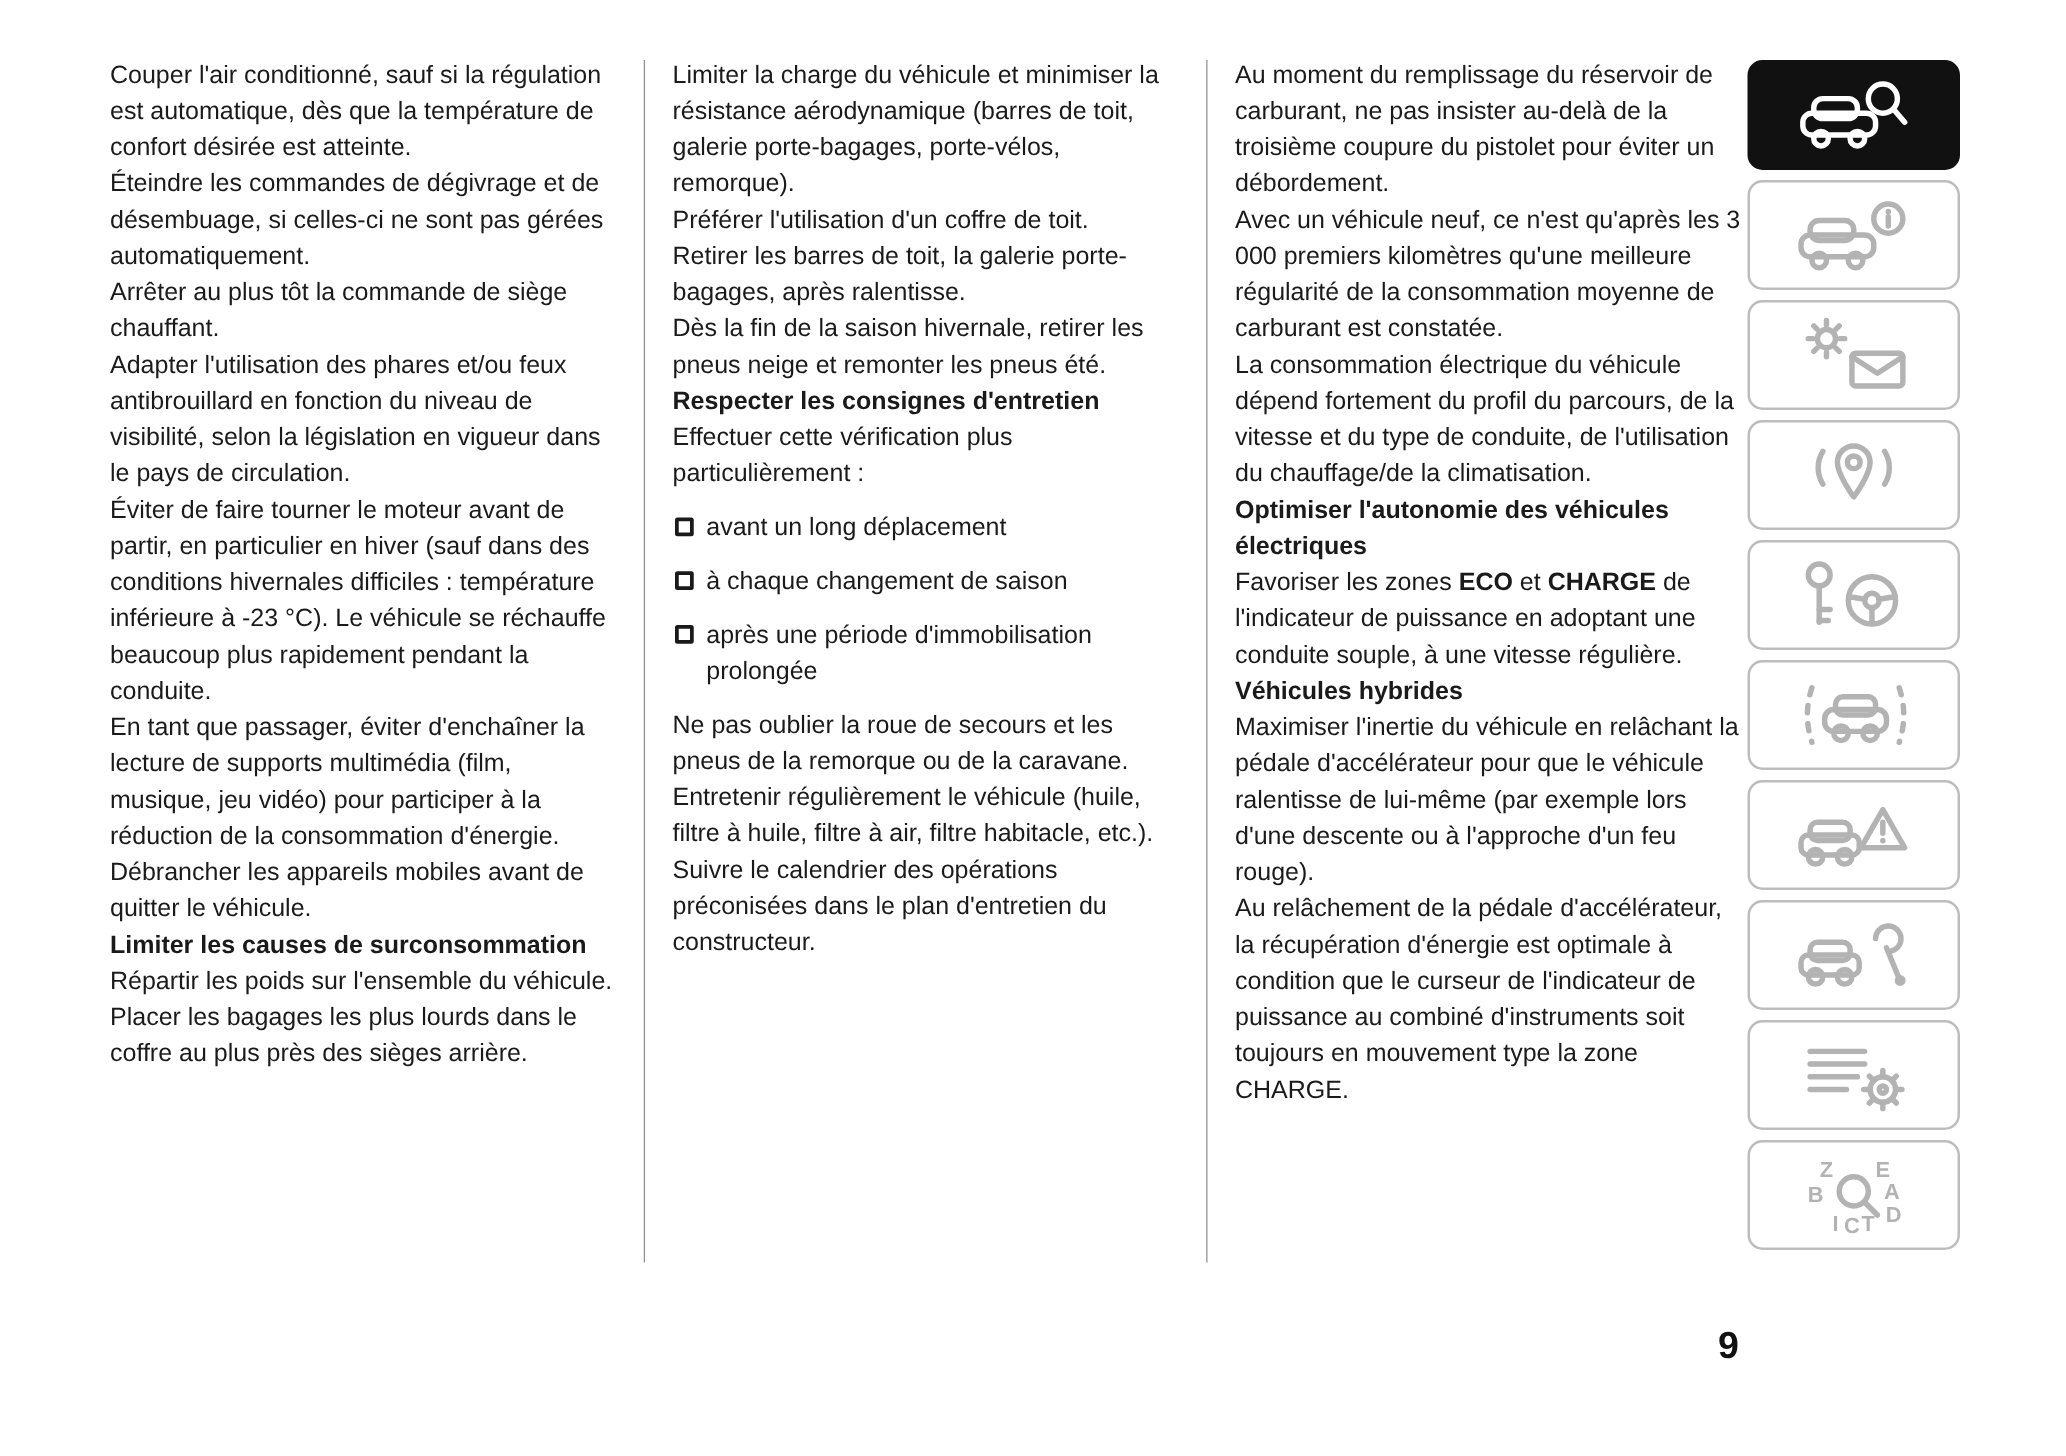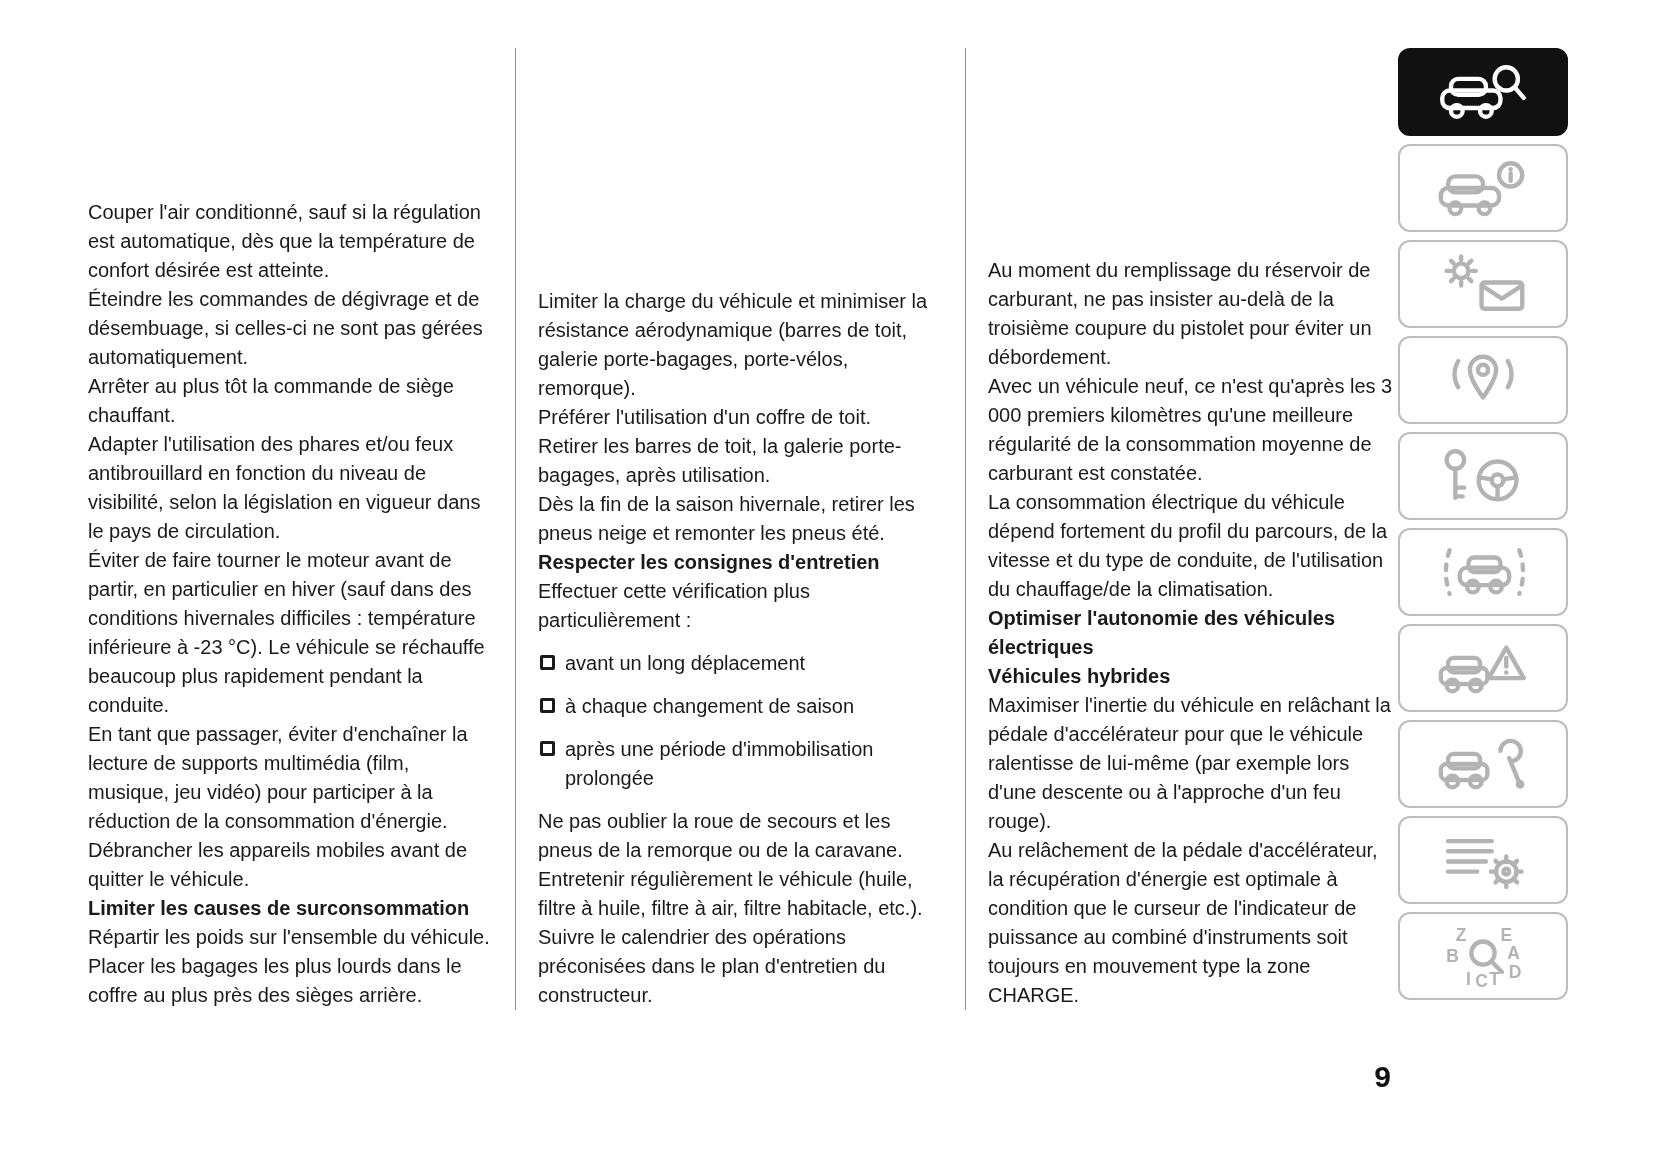--- a/index.html
+++ b/index.html
@@ -5,21 +5,21 @@
   * { margin:0; padding:0; box-sizing:border-box; }
   html,body { background:#ffffff; }
   body {
     width:1653px; height:1165px;
     position:relative; overflow:hidden;
     font-family:"Liberation Sans","DejaVu Sans",sans-serif;
     color:#1a1a1a;
   }
   .content {
     position:absolute; top:46px; left:88px;
-    display:flex; align-items:flex-end;
+    display:flex; align-items:flex-start;
   }
   .col {
     width:405px;
     font-size:20px; line-height:29px;
   }
   .divider {
     width:1px; background:#919191;
     margin:2px 22px 0 22px;
     min-height:962px;
   }
@@ -66,21 +66,21 @@
       <p class="para">Éviter de faire tourner le moteur avant de partir, en particulier en hiver (sauf dans des conditions hivernales difficiles : température inférieure à -23 °C). Le véhicule se réchauffe beaucoup plus rapidement pendant la conduite.</p>
       <p class="para">En tant que passager, éviter d'enchaîner la lecture de supports multimédia (film, musique, jeu vidéo) pour participer à la réduction de la consommation d'énergie.</p>
       <p class="para">Débrancher les appareils mobiles avant de quitter le véhicule.</p>
       <p class="para heading">Limiter les causes de surconsommation</p>
       <p class="para">Répartir les poids sur l'ensemble du véhicule. Placer les bagages les plus lourds dans le coffre au plus près des sièges arrière.</p>
     </div>
   <div class="divider"></div>
   <div class="col">
       <p class="para">Limiter la charge du véhicule et minimiser la résistance aérodynamique (barres de toit, galerie porte-bagages, porte-vélos, remorque).</p>
       <p class="para">Préférer l'utilisation d'un coffre de toit.</p>
-      <p class="para">Retirer les barres de toit, la galerie porte-bagages, après utilisation.</p>
+      <p class="para">Retirer les barres de toit, la galerie porte-bagages, après ralentisse.</p>
       <p class="para">Dès la fin de la saison hivernale, retirer les pneus neige et remonter les pneus été.</p>
       <p class="para heading">Respecter les consignes d'entretien</p>
       <p class="para">Effectuer cette vérification plus particulièrement :</p>
       <div class="check-item">
         <span class="check-bullet"></span>
         <span>avant un long déplacement</span>
       </div>
       <div class="check-item">
         <span class="check-bullet"></span>
         <span>à chaque changement de saison</span>
@@ -91,20 +91,21 @@
       </div>
       <p class="para">Ne pas oublier la roue de secours et les pneus de la remorque ou de la caravane.</p>
       <p class="para">Entretenir régulièrement le véhicule (huile, filtre à huile, filtre à air, filtre habitacle, etc.). Suivre le calendrier des opérations préconisées dans le plan d'entretien du constructeur.</p>
     </div>
   <div class="divider"></div>
   <div class="col">
       <p class="para">Au moment du remplissage du réservoir de carburant, ne pas insister au-delà de la troisième coupure du pistolet pour éviter un débordement.</p>
       <p class="para">Avec un véhicule neuf, ce n'est qu'après les 3 000 premiers kilomètres qu'une meilleure régularité de la consommation moyenne de carburant est constatée.</p>
       <p class="para">La consommation électrique du véhicule dépend fortement du profil du parcours, de la vitesse et du type de conduite, de l'utilisation du chauffage/de la climatisation.</p>
       <p class="para heading">Optimiser l'autonomie des véhicules électriques</p>
+      <p class="para"><span>Favoriser les zones </span><span class="bold">ECO</span><span> et </span><span class="bold">CHARGE</span><span> de l'indicateur de puissance en adoptant une conduite souple, à une vitesse régulière.</span></p>
       <p class="para heading">Véhicules hybrides</p>
       <p class="para">Maximiser l'inertie du véhicule en relâchant la pédale d'accélérateur pour que le véhicule ralentisse de lui-même (par exemple lors d'une descente ou à l'approche d'un feu rouge).</p>
       <p class="para">Au relâchement de la pédale d'accélérateur, la récupération d'énergie est optimale à condition que le curseur de l'indicateur de puissance au combiné d'instruments soit toujours en mouvement type la zone CHARGE.</p>
     </div>
 </div>
 
 <nav class="sidebar">
     <div class="nav-btn active">
       <svg viewBox="0 0 64 44" fill="none" stroke="currentColor" stroke-width="3" stroke-linecap="round" stroke-linejoin="round">
         <rect x="10" y="13" width="24" height="11" rx="5"></rect>

